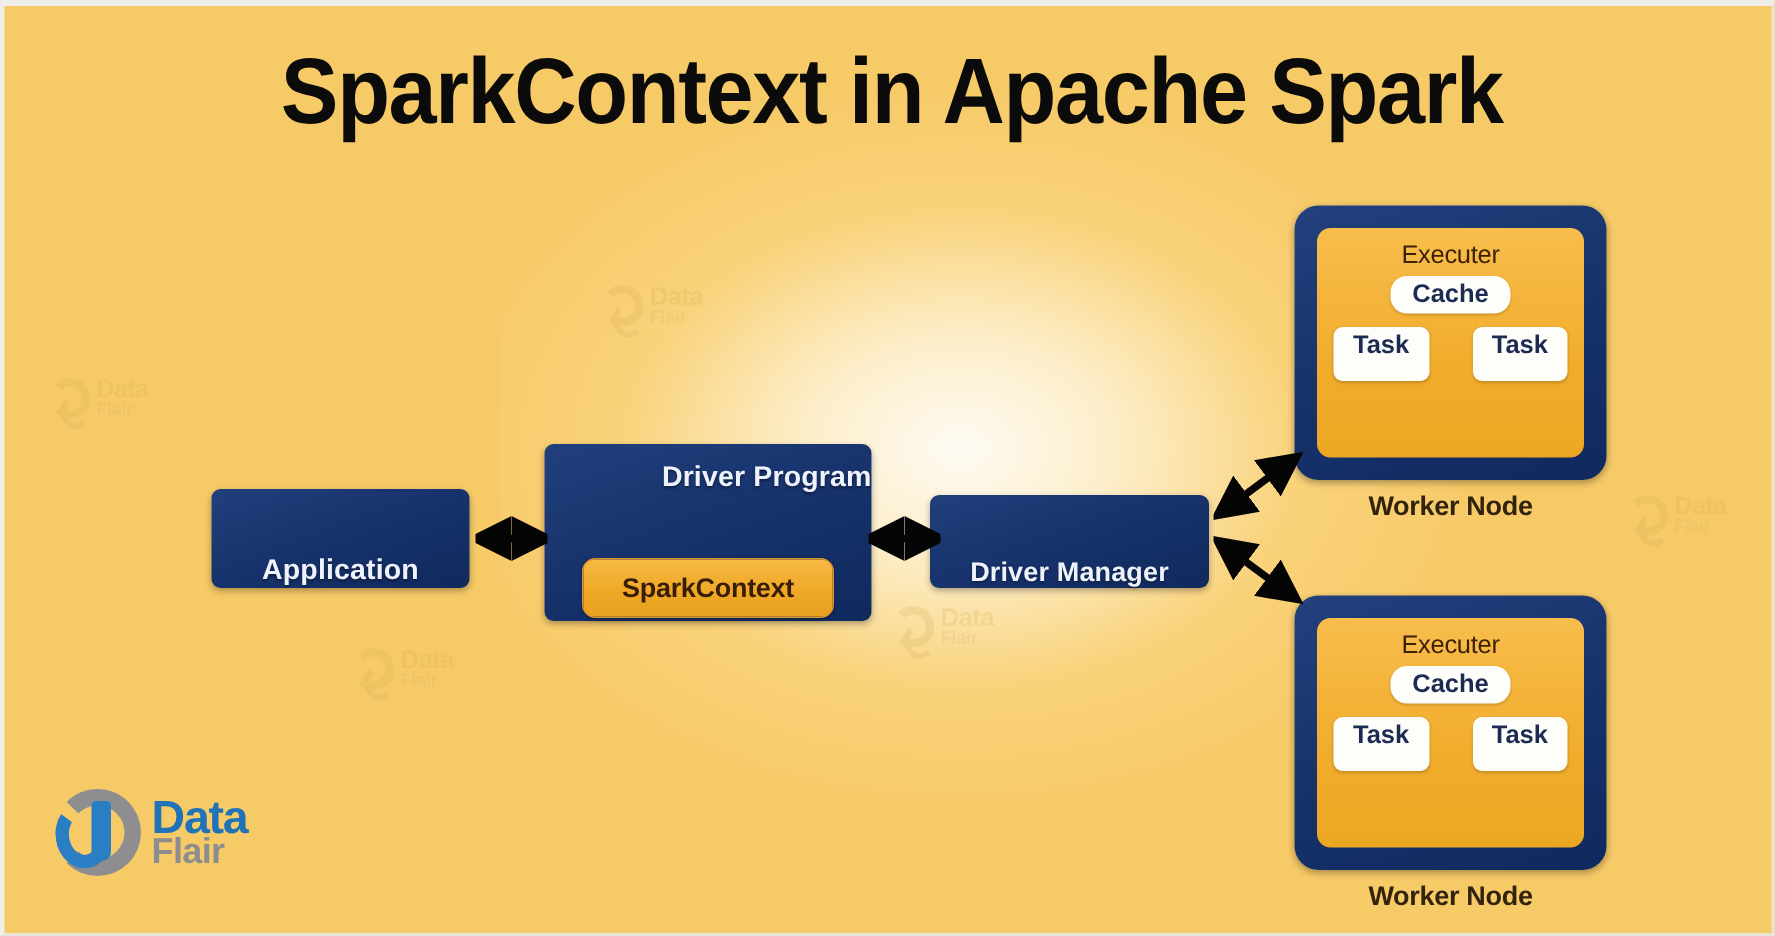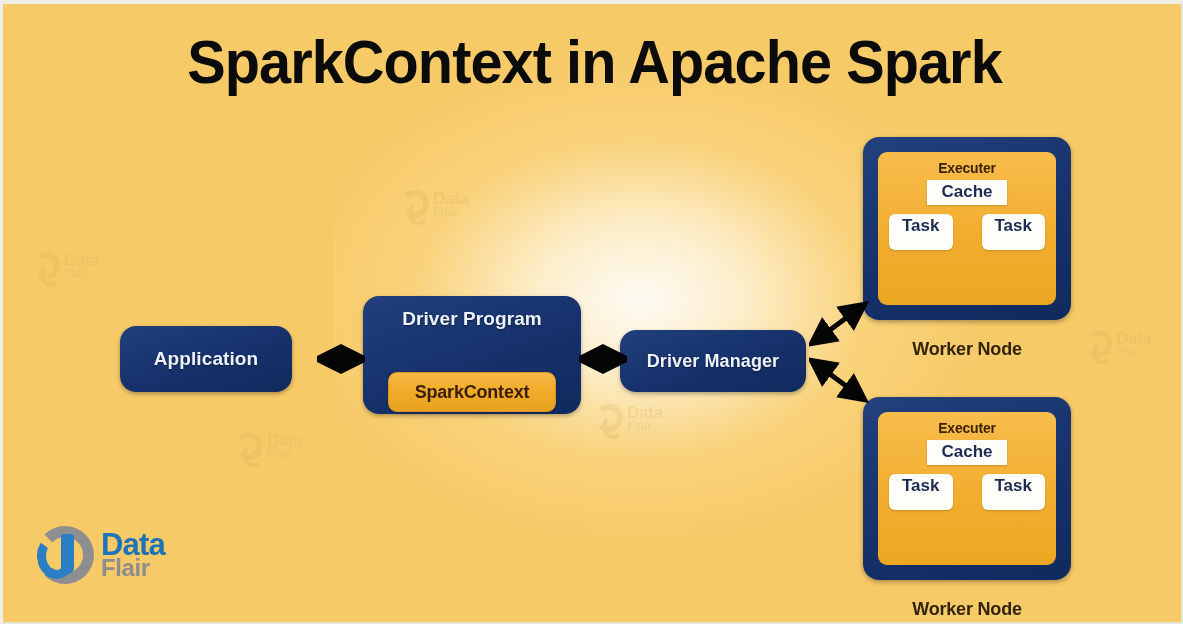--- a/index.html
+++ b/index.html
@@ -74,35 +74,35 @@
   .wm .wm-f {
     font-size: 15px; font-weight: bold; color: #cdae66;
     letter-spacing: -0.3px;
   }
 
   
   .navy-box {
     position: absolute;
     background: linear-gradient(160deg, #1d3a72 0%, #16306a 48%, #112category 100%);
     background: linear-gradient(160deg, #21407c 0%, #17326c 50%, #102a5e 100%);
-    border-radius: 16px;
+    border-radius: 6px;
     box-shadow: 0 2px 4px rgba(0,0,0,0.30);
     display: flex;
-    align-items: center;
+    align-items: flex-end;
     justify-content: center;
   }
   .navy-label {
     color: #eef2fb;
     font-weight: bold;
     letter-spacing: 0.1px;
     text-shadow: 0 1px 2px rgba(0,0,0,0.45);
     white-space: nowrap;
   }
 
-  #application { left: 117px; top: 322px; width: 172px; height: 66px; }
+  #application { left: 138px; top: 322px; width: 172px; height: 66px; }
   #application .navy-label { font-size: 19px; }
 
   #driver-program {
     left: 360px; top: 292px; width: 218px; height: 118px;
     flex-direction: column;
     justify-content: flex-start;
     padding-top: 12px;
   }
   #driver-program .navy-label { font-size: 19px; }
 
@@ -138,47 +138,47 @@
     padding: 15px;
   }
   .executer {
     width: 100%; height: 100%;
     background: linear-gradient(180deg, #f8bd4c 0%, #f1ac2c 60%, #eca722 100%);
     border-radius: 9px;
     padding: 8px 10px 10px 10px;
     display: flex; flex-direction: column; align-items: center;
   }
   .executer-title {
-    font-size: 14px; font-weight: bold; color: #3d2107;
+    font-size: 17px; font-weight: normal; color: #3d2107;
     letter-spacing: -0.2px; margin-bottom: 4px;
   }
   .cache-box {
     background: #fdfdfa;
-    border-radius: 0;
+    border-radius: 11px;
     padding: 2px 14px 3px 14px;
     box-shadow: 0 1px 2px rgba(90,60,10,0.28);
   }
   .cache-box span { font-size: 17px; font-weight: bold; color: #1c2b52; }
   .task-row {
     margin-top: 9px;
     width: 100%;
     display: flex;
     justify-content: space-between;
     padding: 0 1px;
   }
   .task-box {
     background: #fdfdfa;
     border-radius: 6px;
     padding: 2px 13px 14px 13px;
     box-shadow: 0 1px 2px rgba(90,60,10,0.28);
   }
   .task-box span { font-size: 17px; font-weight: bold; color: #1c2b52; }
 
   .worker-caption {
-    margin-top: 19px;
+    margin-top: 7px;
     text-align: center;
     font-size: 18px;
     font-weight: bold;
     color: #32230c;
     letter-spacing: -0.2px;
   }
 
   
   .arrow { position: absolute; pointer-events: none; }
   #arrow-app-driver  { left: 314px; top: 340px; }

